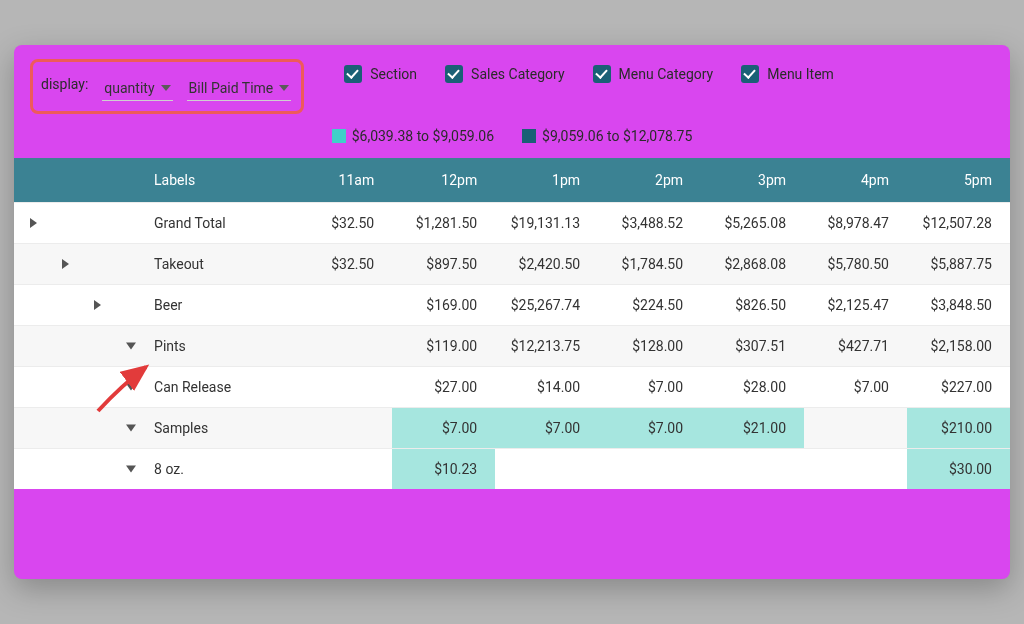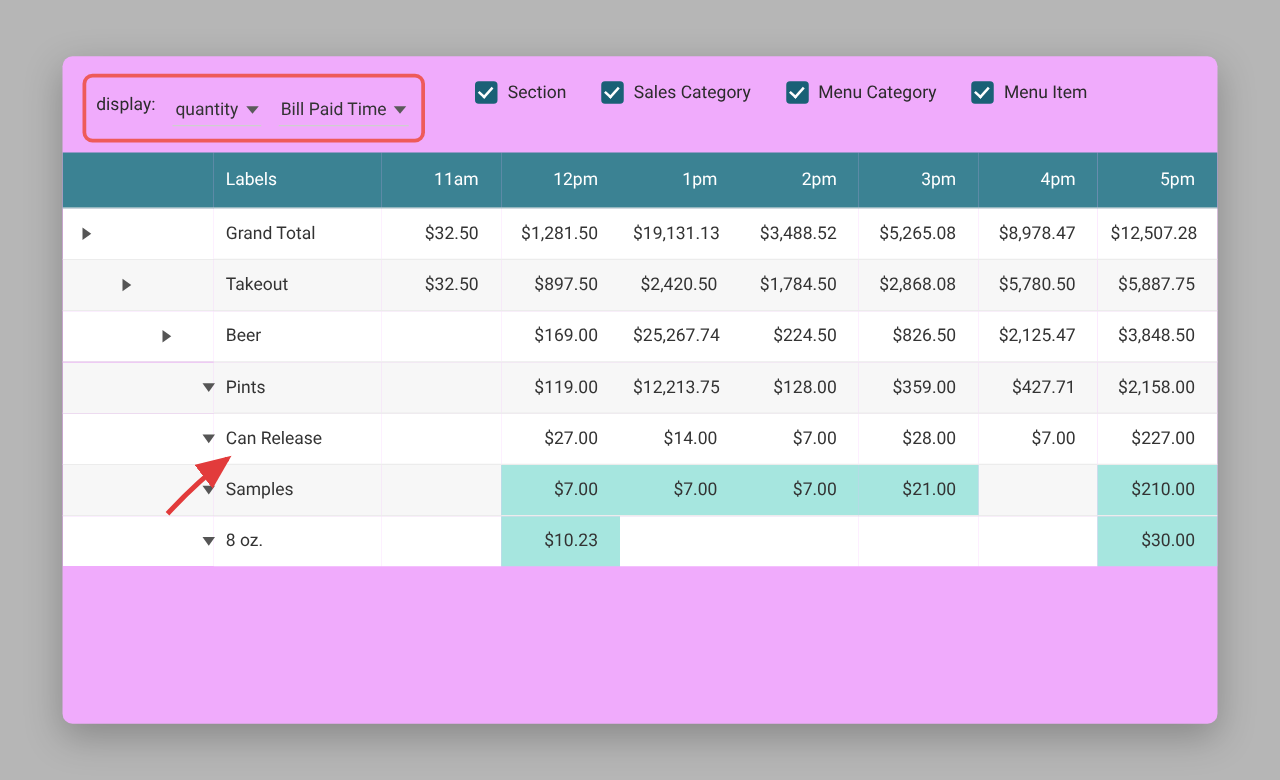--- a/index.html
+++ b/index.html
@@ -6,22 +6,22 @@
     body {
       font-family: -apple-system, BlinkMacSystemFont, "Segoe UI", Roboto, sans-serif;
       background: #b6b6b6;
       width: 1024px;
       height: 624px;
       display: flex;
       align-items: center;
       justify-content: center;
     }
     .panel {
-      background: #f0abfc;
-      width: 924px;
+      background: #d946ef;
+      width: 996px;
       height: 534px;
       border-radius: 8px;
       box-shadow: 0 10px 30px rgba(0,0,0,0.25);
       overflow: hidden;
       position: relative;
     }
     .topbar {
       display: flex;
       align-items: flex-start;
       padding: 14px 16px 8px 16px;
@@ -177,20 +177,24 @@
         <span class="chk-box"></span>
         <span>Menu Category</span>
       </label>
       <label class="chk">
         <span class="chk-box"></span>
         <span>Menu Item</span>
       </label>
     </div>
   </div>
 
+  <div class="legend">
+    <span><span class="swatch sw-teal"></span><span>$6,039.38 to $9,059.06</span></span>
+    <span><span class="swatch sw-dark"></span><span>$9,059.06 to $12,078.75</span></span>
+  </div>
 
   <table class="tbl">
     <colgroup>
       <col class="col-exp">
         <col class="col-lbl">
       <col class="col-n">
         <col class="col-n">
         <col class="col-n">
         <col class="col-n">
         <col class="col-n">
@@ -252,21 +256,21 @@
         </tr>
         <tr>
           <td class="exp-cell">
             <span class="chevron ch-down" style="left: 112px;"></span>
           </td>
           <td>Pints</td>
           <td class="num"></td>
           <td class="num">$119.00</td>
           <td class="num">$12,213.75</td>
           <td class="num">$128.00</td>
-          <td class="num">$359.00</td>
+          <td class="num">$307.51</td>
           <td class="num">$427.71</td>
           <td class="num">$2,158.00</td>
         </tr>
         <tr>
           <td class="exp-cell">
             <span class="chevron ch-down" style="left: 112px;"></span>
           </td>
           <td>Can Release</td>
           <td class="num"></td>
           <td class="num">$27.00</td>

